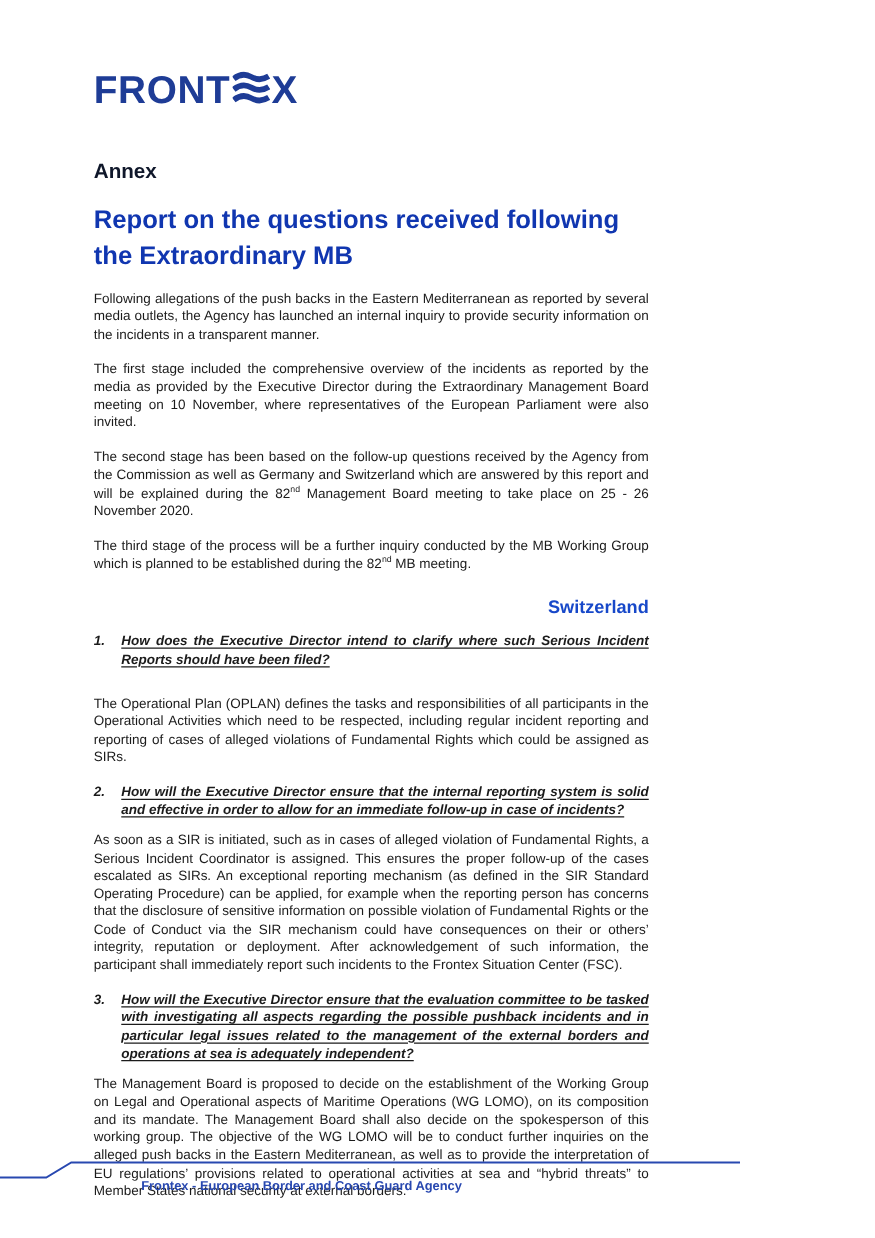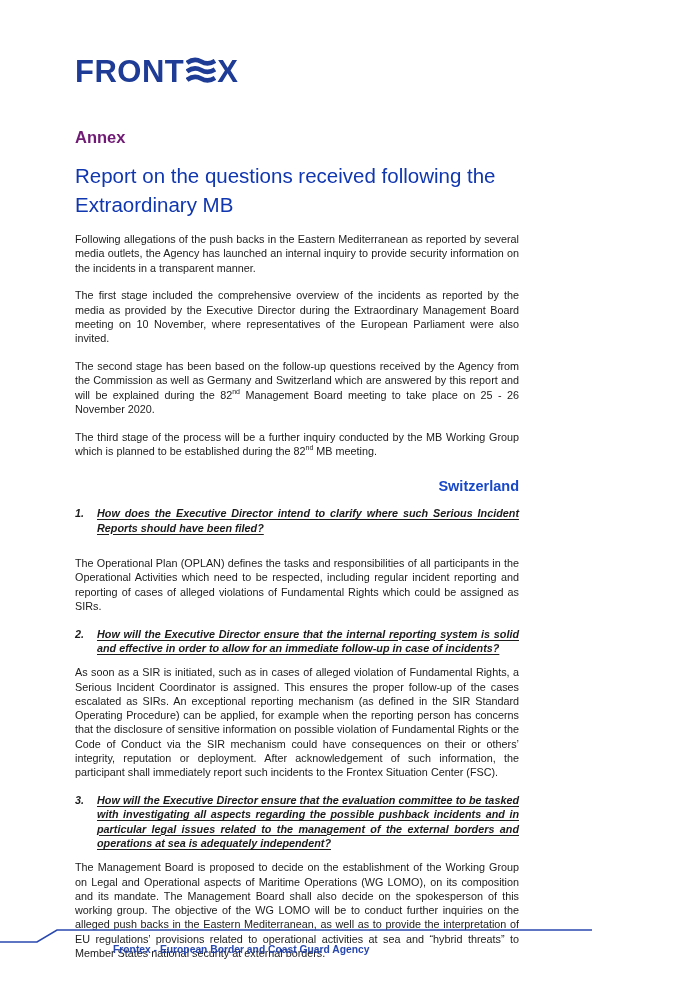--- a/index.html
+++ b/index.html
@@ -24,28 +24,28 @@
     letter-spacing: 0.5px;
     color: #1e3c96;
     user-select: none;
   }
   .logo .wave { display: inline-block; margin: 3px 1px 0 2px; }
   
   .annex {
     margin: 38px 0 0 0;
     font-size: 16.5px;
     font-weight: 700;
-    color: #701a75;
+    color: #0f172a;
   }
   
   .title {
     margin: 15px 0 13px 0;
     font-size: 20.5px;
     line-height: 28.5px;
-    font-weight: 400;
+    font-weight: 700;
     color: #1036b0;
     max-width: 540px;
   }
   
   .intro p, .answer {
     margin: 0 0 13.5px 0;
     font-size: 10.8px;
     line-height: 14.3px;
     color: #1b1b1b;
     text-align: justify;

